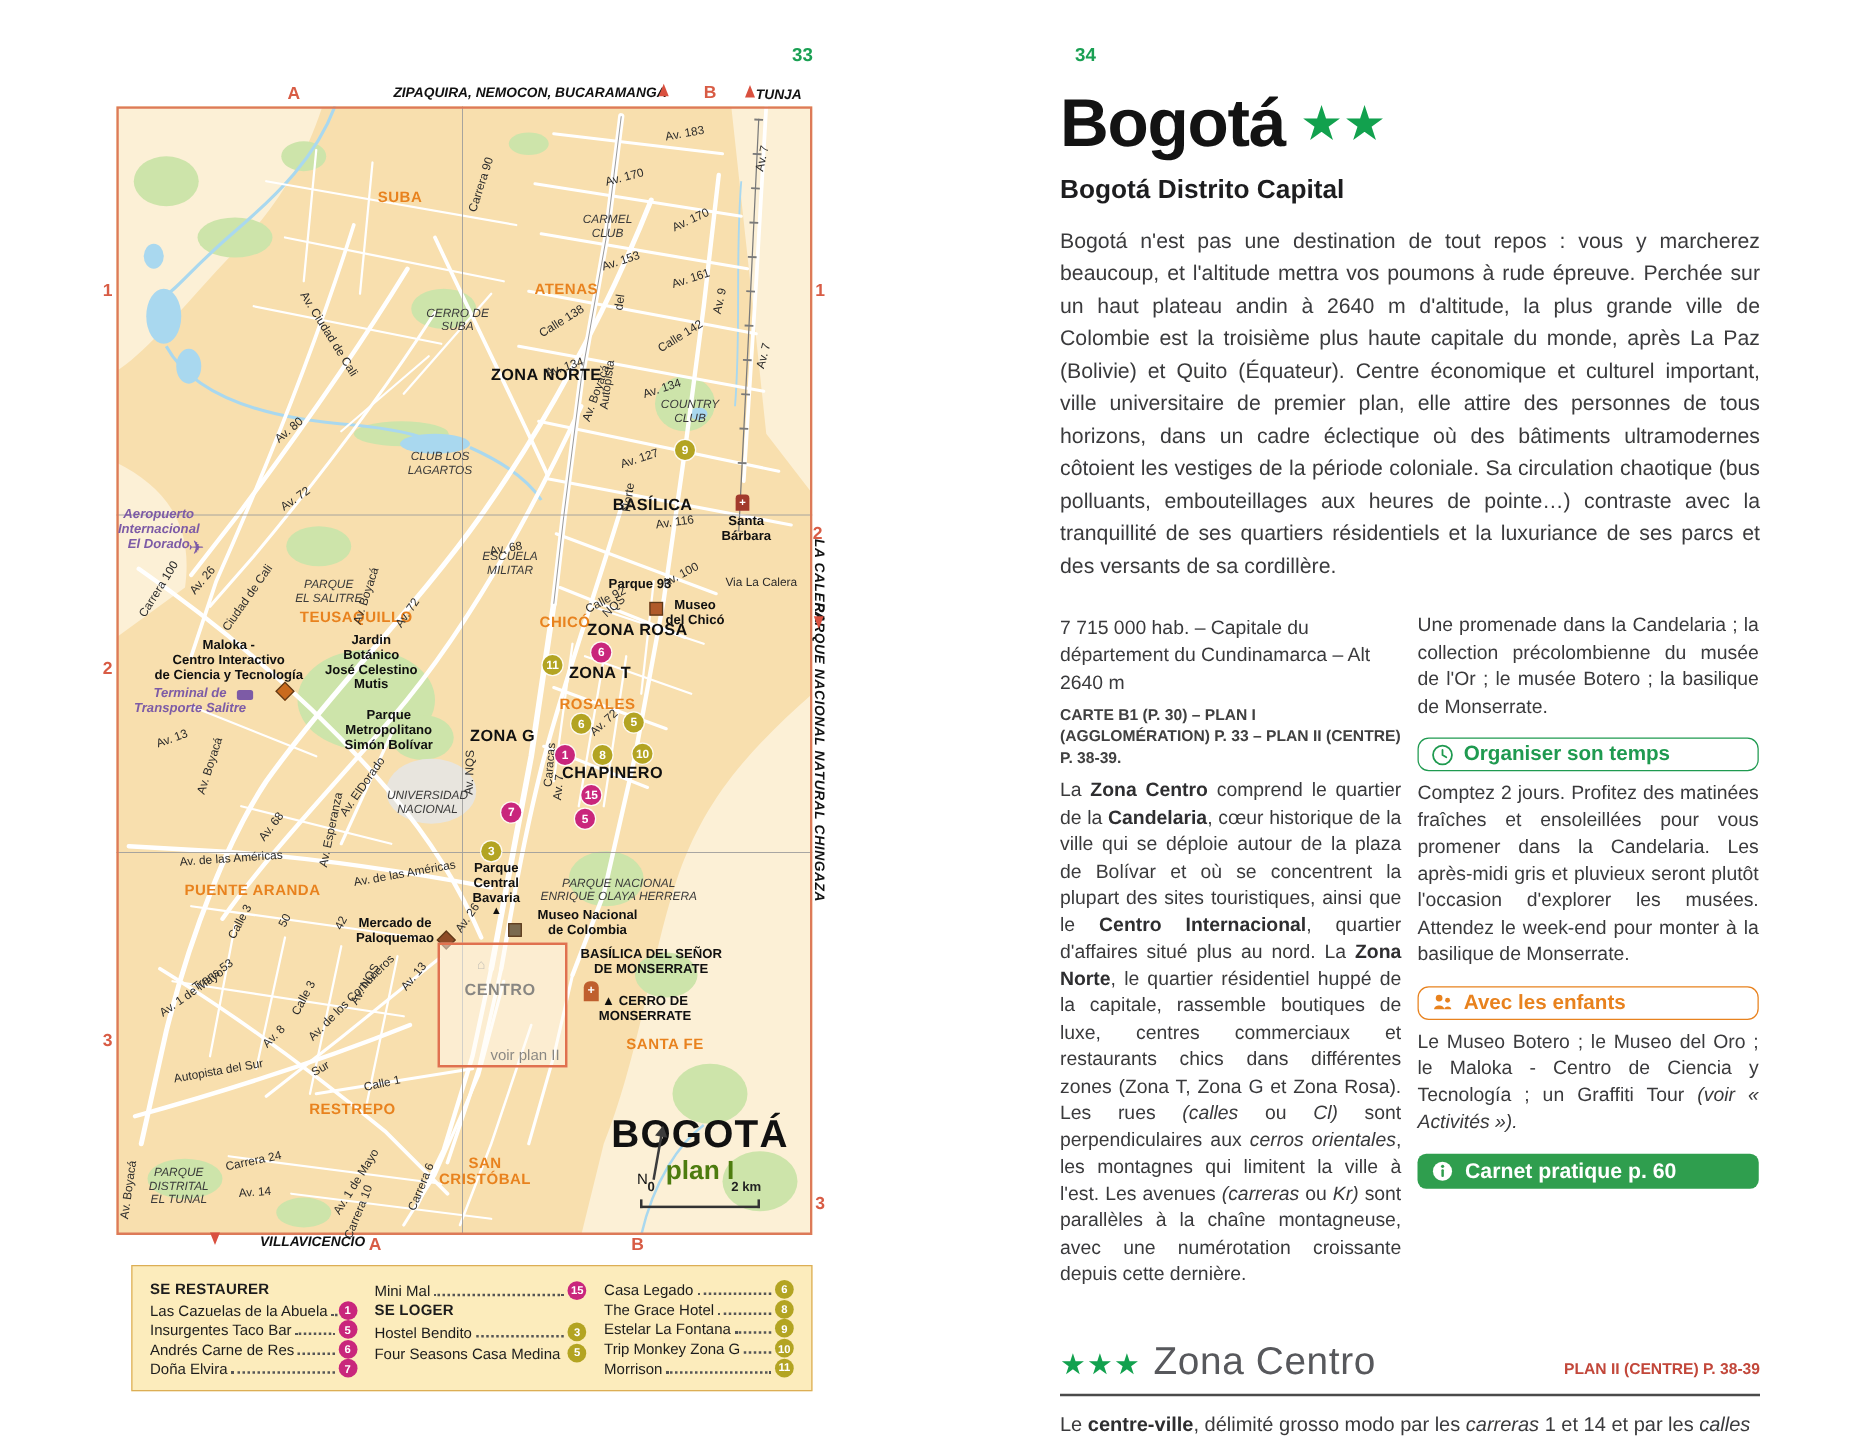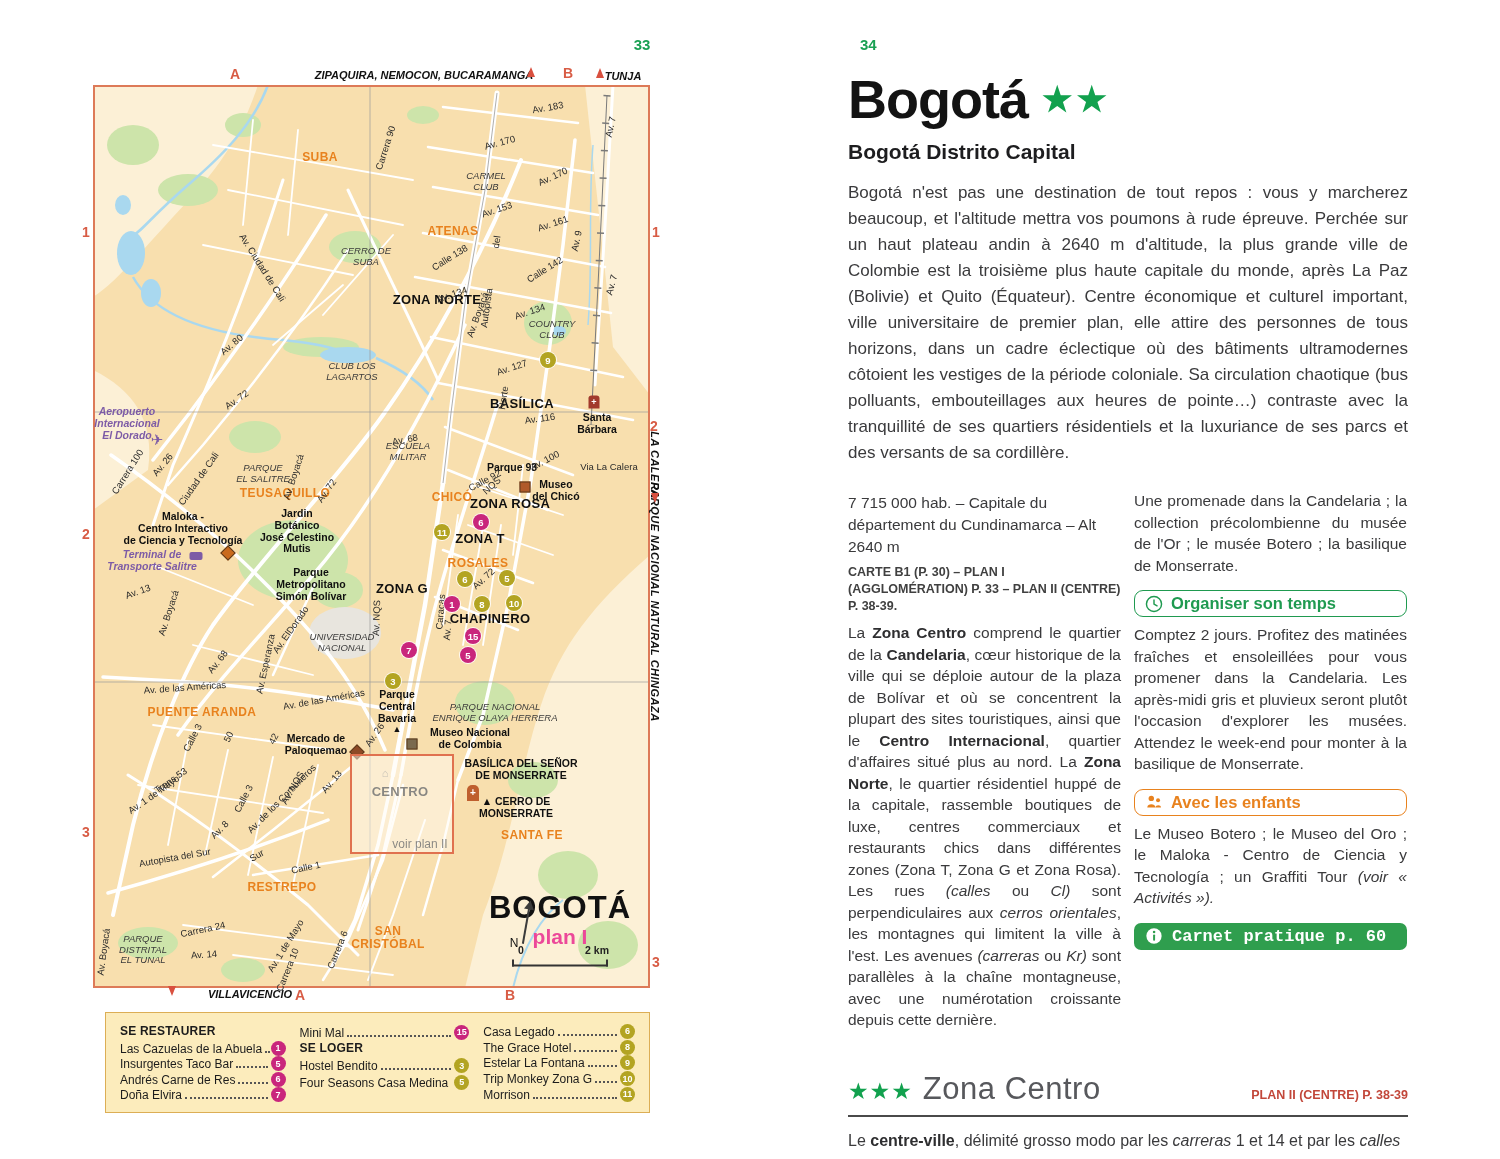--- a/index.html
+++ b/index.html
@@ -14,21 +14,21 @@
   .zone{font-weight:bold;font-size:13px;color:#101010;letter-spacing:.3px;}
   .zone-sm{font-weight:normal;font-size:12px;color:#101010;}
   .poi{font-weight:bold;font-size:10.5px;color:#101010;}
   .area{font-style:italic;font-size:9.5px;color:#3a3a3a;}
   .street{font-size:9.5px;color:#2b2b2b;}
   .purple{font-style:italic;font-weight:bold;font-size:10.5px;color:#7d5ba6;}
   .grid{color:#d85c45;font-weight:bold;font-size:14px;}
   .dest{font-weight:bold;font-style:italic;font-size:11px;color:#111;}
   .vert{font-weight:bold;font-style:italic;font-size:11px;color:#111;letter-spacing:.5px;}
   .maptitle{font-size:31px;font-weight:bold;color:#111;letter-spacing:1px;}
-  .mapsub{font-size:21px;font-weight:bold;color:#ec4899;}
+  .mapsub{font-size:21px;font-weight:bold;color:#4d7c0f;}
   .pagenum{color:#1aa053;font-weight:bold;font-size:15px;}
   .scl{font-size:10.5px;font-weight:bold;color:#222;}
   .badge{position:absolute;transform:translate(-50%,-50%);width:16px;height:16px;border-radius:50%;
          color:#fff;font-weight:bold;font-size:9.5px;display:flex;align-items:center;justify-content:center;
          box-shadow:0 0 0 1px rgba(255,255,255,.85);}
   .bp{background:#c9267c;} .bo{background:#b3a422;}
   .mic{position:absolute;transform:translate(-50%,-50%);}
   .mic-arrow-up{width:0;height:0;border-left:4px solid transparent;border-right:4px solid transparent;border-bottom:10px solid #d9503f;}
   .mic-arrow-down{width:0;height:0;border-left:4px solid transparent;border-right:4px solid transparent;border-top:10px solid #d9503f;}
   .mic-plane{color:#7d5ba6;font-size:15px;line-height:1;}
@@ -65,21 +65,21 @@
   .col{width:273px;box-sizing:border-box;}
   .hbox{display:flex;align-items:center;gap:8px;border:1.6px solid #1f9a50;border-radius:9px;padding:3px 10px;box-sizing:border-box;}
   .hbox .blabel{font-weight:bold;font-size:16.5px;color:#1f9a50;}
   .hbox.orange{border-color:#e8821e;}
   .hbox.orange .blabel{color:#e8821e;}
   .bicon{width:18px;height:18px;flex:none;display:block;}
   .facts{margin:9px 0 0;font-size:15.5px;line-height:22px;color:#3a3a3c;}
   .ref{margin:6px 0 0;font-size:12.5px;line-height:17px;font-weight:bold;color:#404040;}
   .bodytxt{margin:7px 0 14px;font-size:15.5px;line-height:21.5px;text-align:justify;color:#3a3a3c;}
   .banner{display:flex;align-items:center;gap:9px;border-radius:7px;padding:4px 11px;margin-top:10px;}
-  .banner .blabel{color:#fff;font-weight:bold;font-size:17px;font-family:Liberation Mono, monospace;}
+  .banner .blabel{color:#fff;font-weight:bold;font-size:17px;}
   .banner.green{background:#2f9e4e;} .banner.pink{background:#e3077d;}
   .section-head{display:flex;align-items:baseline;margin-top:26px;border-bottom:2px solid #4a4a4a;padding-bottom:8px;}
   .sstars{color:#12a14e;font-size:23px;letter-spacing:1px;margin-right:10px;}
   .stitle{font-size:31px;color:#57585c;letter-spacing:.5px;}
   .sref{margin-left:auto;font-size:12.5px;font-weight:bold;color:#c2473a;}
   .sbody{margin:12px 0 0;font-size:16px;line-height:24px;text-align:justify;color:#3a3a3c;}
   b{color:#2e2e30;}
 </style>
 </head>
 <body>

